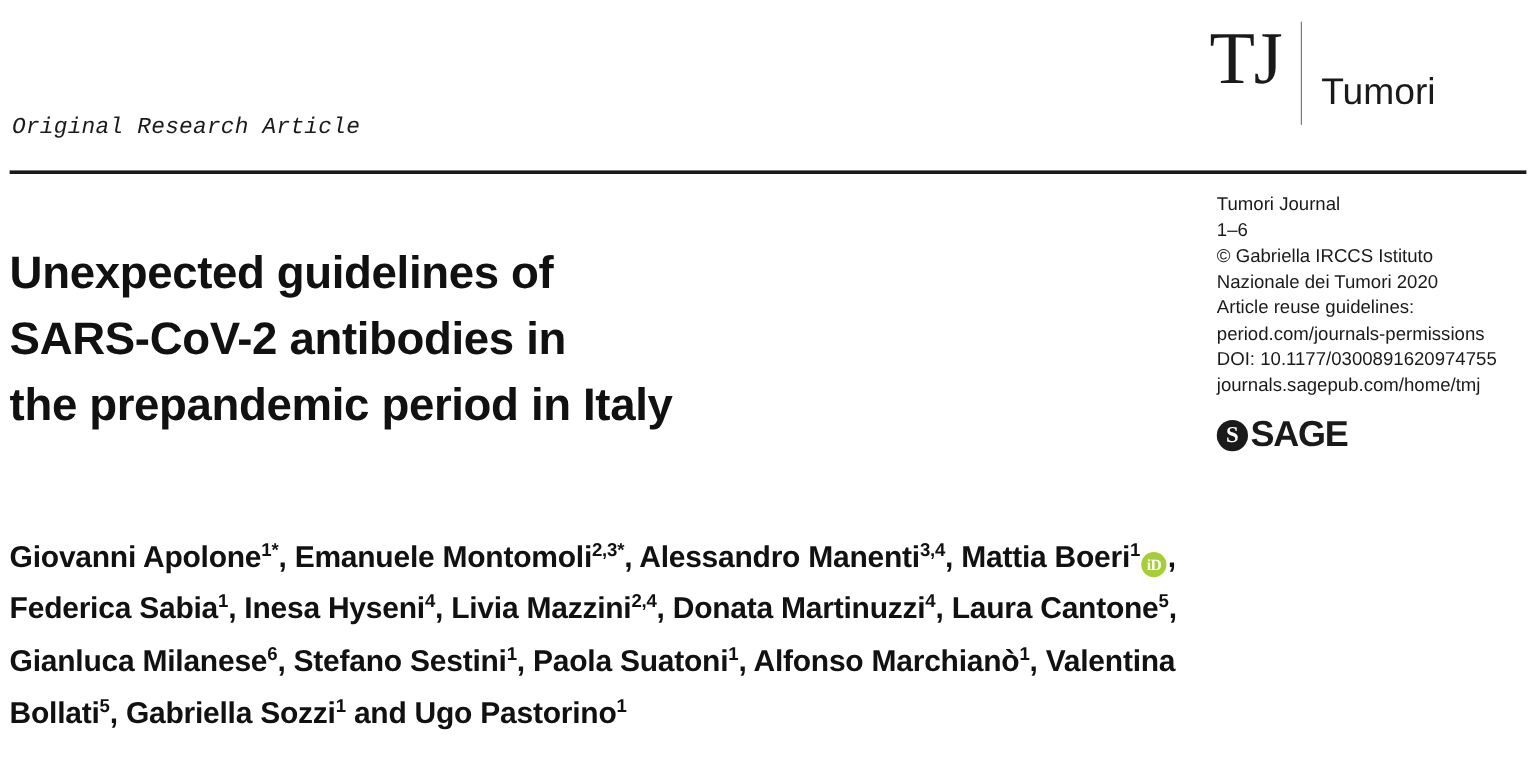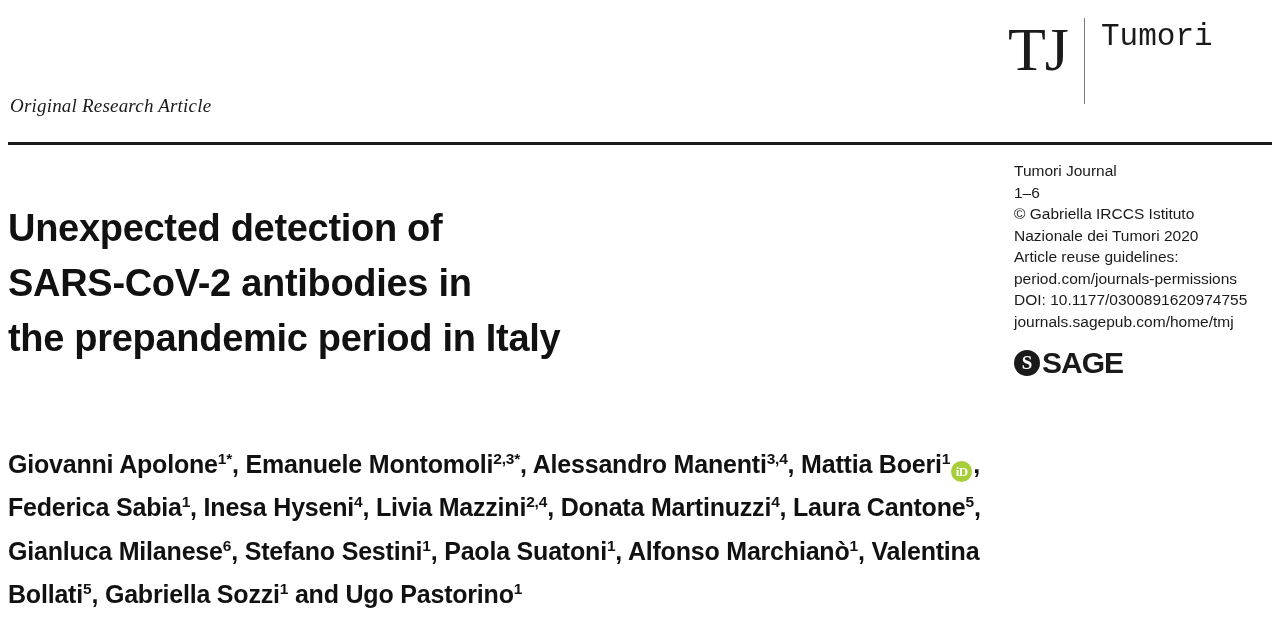--- a/index.html
+++ b/index.html
@@ -40,32 +40,33 @@
     color: #1a1a1a;
     padding-right: 16px;
   }
   .logo-divider {
     width: 1px;
     background: #7a7a7a;
     height: 86px;
     margin-right: 16px;
   }
   .logo-name {
-    font-family: Liberation Mono, monospace;
+    font-family: Liberation Sans, sans-serif;
     font-size: 31px;
     line-height: 37px;
     color: #1a1a1a;
+    margin-top: 40px;
   }
 
   
   .article-type {
     position: absolute;
     left: 10px;
     top: 95px;
-    font-family: Liberation Serif, serif;
+    font-family: Liberation Mono, monospace;
     font-style: italic;
     font-size: 19px;
     color: #1a1a1a;
     letter-spacing: 0.2px;
   }
 
   
   .header-rule {
     position: absolute;
     left: 8px;
@@ -179,21 +180,21 @@
     <div class="logo-name">
       <div>Tumori</div>
     </div>
   </div>
 
   <div class="article-type">Original Research Article</div>
 
   <div class="header-rule"></div>
 
   <h1 class="title">
-    <span>Unexpected detection of</span><br>
+    <span>Unexpected guidelines of</span><br>
     <span>SARS-CoV-2 antibodies in</span><br>
     <span>the prepandemic period in Italy</span>
   </h1>
 
   <div class="authors">
     <span>Giovanni Apolone</span><sup>1*</sup><span>, Emanuele Montomoli</span><sup>2,3*</sup><span>, Alessandro Manenti</span><sup>3,4</sup><span>, Mattia Boeri</span><sup>1</sup><span class="orcid">iD</span><span>, Federica Sabia</span><sup>1</sup><span>, Inesa Hyseni</span><sup>4</sup><span>, Livia Mazzini</span><sup>2,4</sup><span>, Donata Martinuzzi</span><sup>4</sup><span>, Laura Cantone</span><sup>5</sup><span>, Gianluca Milanese</span><sup>6</sup><span>, Stefano Sestini</span><sup>1</sup><span>, Paola Suatoni</span><sup>1</sup><span>, Alfonso Marchianò</span><sup>1</sup><span>, Valentina Bollati</span><sup>5</sup><span>, Gabriella Sozzi</span><sup>1</sup><span> and Ugo Pastorino</span><sup>1</sup>
   </div>
 
   <div class="meta">
     <div>Tumori Journal</div>

